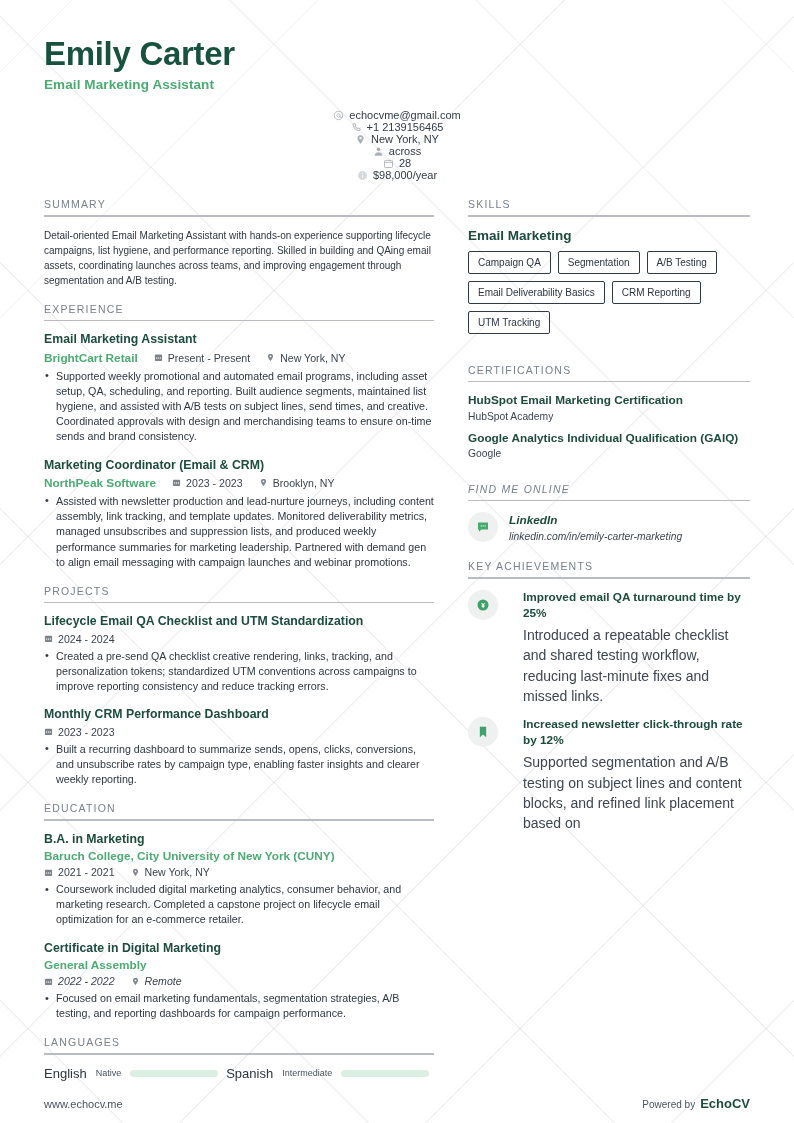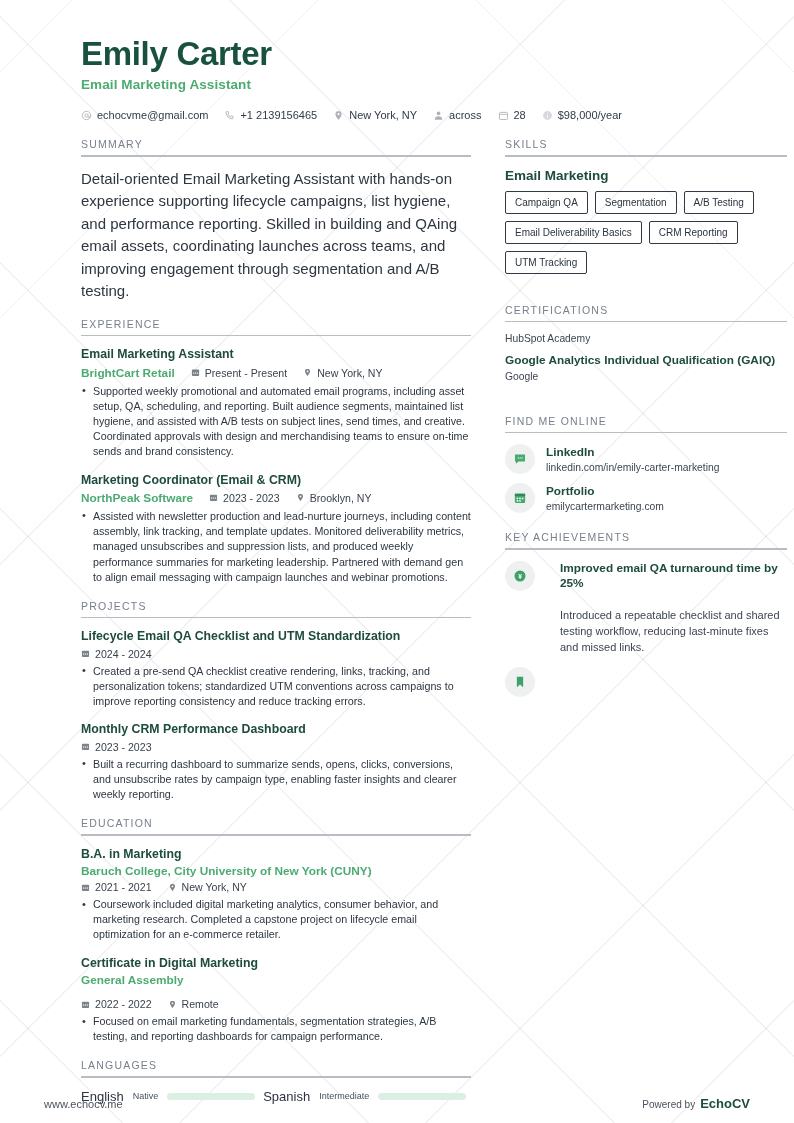--- a/index.html
+++ b/index.html
@@ -10,37 +10,36 @@
     color: #2b3440;
   }
   .page {
     position: relative;
     width: 794px; height: 1123px;
     background:
       repeating-linear-gradient(45deg, transparent 0 86px, rgba(0,0,0,0.055) 86px 87px, transparent 87px 174px),
       repeating-linear-gradient(-45deg, transparent 0 86px, rgba(0,0,0,0.055) 86px 87px, transparent 87px 174px),
       #ffffff;
     overflow: hidden;
-    padding-left: 37px;
   }
   .content { position: relative; padding: 36px 44px 0 44px; }
 
   
   .name {
     font-size: 33px; font-weight: 700; color: #19513f;
     letter-spacing: -0.3px; line-height: 1.1;
   }
   .role {
     font-size: 13.5px; font-weight: 600; color: #4cab72;
     margin-top: 5px; letter-spacing: 0.1px;
   }
   .contact-row {
     display: flex; align-items: center; flex-wrap: wrap;
     gap: 0 16px; margin-top: 17px;
-    font-size: 11px; color: #323a45;
+    font-size: 11px; color: #323a45; flex-direction: column;
   }
   .contact-item { display: flex; align-items: center; gap: 5px; white-space: nowrap; }
   .contact-item .ic { width: 11px; height: 11px; flex: 0 0 11px; opacity: .55; display:block; }
 
   
   .cols { display: flex; gap: 34px; margin-top: 17px; align-items: flex-start; }
   .col-left { width: 390px; flex: 0 0 390px; }
   .col-right { width: 282px; flex: 0 0 282px; }
 
   .sec-title {
@@ -61,21 +60,21 @@
 
   ul.bullets { list-style: none; margin-top: 4px; }
   ul.bullets li {
     position: relative; padding-left: 12px;
     font-size: 10.7px; line-height: 1.42; color: #2e3640; margin-top: 1px;
   }
   ul.bullets li::before {
     content: "•"; position: absolute; left: 1px; top: -0.5px; color: #2e3640; font-size: 11px;
   }
 
-  .summary-text { font-size: 15px; line-height: 1.5; color: #2e3640; }
+  .summary-text { font-size: 10px; line-height: 1.5; color: #2e3640; }
 
   
   .skill-group-name { font-size: 13.5px; font-weight: 600; color: #1d4b3d; margin-bottom: 8px; }
   .chips { display: flex; flex-wrap: wrap; gap: 7px; }
   .chip {
     border: 1px solid #2f3a44; border-radius: 2px;
     padding: 5px 9px; font-size: 10px; color: #2b3440; background: transparent;
     line-height: 1.1;
   }
 
@@ -91,21 +90,21 @@
     background: #eef1f0; display: flex; align-items: center; justify-content: center;
   }
   .circ svg { width: 14px; height: 14px; display: block; }
   .link-label { font-size: 11.8px; font-weight: 600; color: #1d4b3d; line-height: 1.2; }
   .link-url { font-size: 10.3px; color: #3d4550; margin-top: 3px; }
 
   
   .ach-row { display: flex; gap: 25px; margin-bottom: 11px; }
   .ach-body { flex: 1; }
   .ach-title { font-size: 11.8px; font-weight: 600; color: #1d4b3d; line-height: 1.32; }
-  .ach-desc { font-size: 11px; color: #3d4550; line-height: 1.45; margin-top: 16px; }
+  .ach-desc { font-size: 14px; color: #3d4550; line-height: 1.45; margin-top: 4px; }
 
   
   .langs { display: flex; align-items: center; gap: 8px; flex-wrap: wrap; }
   .lang { display: flex; align-items: center; gap: 9px; }
   .lang-name { font-size: 13px; color: #2b3440; }
   .lang-level { font-size: 9px; color: #46505c; }
   .lang-bar { width: 88px; height: 7px; border-radius: 4px; background: #dcefe3; overflow: hidden; }
   .lang-fill { height: 100%; border-radius: 4px; background: #3fa06a; }
 
   
@@ -315,21 +314,21 @@
               </span>
             </div>
             <ul class="bullets">
               <li>Coursework included digital marketing analytics, consumer behavior, and marketing research. Completed a capstone project on lifecycle email optimization for an e-commerce retailer.</li>
             </ul>
           </div>
 
           <div class="entry">
             <div class="e-title">Certificate in Digital Marketing</div>
             <div class="e-org" style="margin-top:2px;">General Assembly</div>
-            <div class="e-meta" style="margin-top:11px;">
+            <div class="e-meta" style="margin-top:3px;font-style:italic;">
               <span class="e-chip">
                 <svg class="ic" viewBox="0 0 24 24" fill="#4b545f">
                     <rect x="2.5" y="4.5" width="19" height="17" rx="2"></rect>
                     <rect x="5.5" y="12" width="3" height="3" fill="#fff"></rect>
                     <rect x="10.5" y="12" width="3" height="3" fill="#fff"></rect>
                     <rect x="15.5" y="12" width="3" height="3" fill="#fff"></rect>
                   </svg>
                 <span>2022 - 2022</span>
               </span>
               <span class="e-chip">
@@ -384,64 +383,48 @@
               <span class="chip">CRM Reporting</span>
               <span class="chip">UTM Tracking</span>
             </div>
           </div>
         </div>
 
         <div class="section" style="margin-top:30px;">
           <div class="sec-title">CERTIFICATIONS</div>
           <div class="sec-rule"></div>
           <div class="cert">
+            <div class="cert-name">HubSpot Email Marketing Certification</div>
             <div class="cert-issuer">HubSpot Academy</div>
           </div>
           <div class="cert">
             <div class="cert-name">Google Analytics Individual Qualification (GAIQ)</div>
             <div class="cert-issuer">Google</div>
           </div>
         </div>
 
-        <div class="section" style="margin-top:33px;">
+        <div class="section" style="margin-top:24px;font-style:italic;">
           <div class="sec-title">FIND ME ONLINE</div>
           <div class="sec-rule"></div>
 
           <div class="link-row">
             <span class="circ">
               <svg viewBox="0 0 24 24" fill="#46a96d">
                   <path d="M3.4 4.2h17.2v12.1H9.4l-4.4 3.9v-3.9H3.4z"></path>
                   <circle cx="9" cy="10.2" r="1.1" fill="#fff"></circle>
                   <circle cx="12.3" cy="10.2" r="1.1" fill="#fff"></circle>
                   <circle cx="15.6" cy="10.2" r="1.1" fill="#fff"></circle>
                 </svg>
             </span>
             <span>
               <span class="link-label" style="display:block">LinkedIn</span>
               <span class="link-url" style="display:block">linkedin.com/in/emily-carter-marketing</span>
             </span>
           </div>
 
-          <div class="link-row">
-            <span class="circ">
-              <svg viewBox="0 0 24 24" fill="none">
-                  <rect x="3.2" y="4.6" width="17.6" height="15.8" rx="2" fill="#46a96d"></rect>
-                  <rect x="3.2" y="4.6" width="17.6" height="4" fill="#2f8b55"></rect>
-                  <rect x="6.2" y="11.4" width="2.7" height="2.7" fill="#fff"></rect>
-                  <rect x="10.6" y="11.4" width="2.7" height="2.7" fill="#fff"></rect>
-                  <rect x="15" y="11.4" width="2.7" height="2.7" fill="#fff"></rect>
-                  <rect x="6.2" y="15.6" width="2.7" height="2.7" fill="#fff"></rect>
-                  <rect x="10.6" y="15.6" width="2.7" height="2.7" fill="#fff"></rect>
-                </svg>
-            </span>
-            <span>
-              <span class="link-label" style="display:block">Portfolio</span>
-              <span class="link-url" style="display:block">emilycartermarketing.com</span>
-            </span>
-          </div>
         </div>
 
         <div class="section" style="margin-top:18px;">
           <div class="sec-title">KEY ACHIEVEMENTS</div>
           <div class="sec-rule"></div>
 
           <div class="ach-row">
             <span class="circ">
               <svg viewBox="0 0 24 24">
                   <circle cx="12" cy="12" r="9.4" fill="#3fa06a"></circle>
@@ -452,20 +435,24 @@
               <span class="ach-title" style="display:block">Improved email QA turnaround time by 25%</span>
               <span class="ach-desc" style="display:block">Introduced a repeatable checklist and shared testing workflow, reducing last-minute fixes and missed links.</span>
             </span>
           </div>
 
           <div class="ach-row">
             <span class="circ">
               <svg viewBox="0 0 24 24" fill="#3fa06a">
                   <path d="M6.6 3.2h10.8v17.6L12 16.3 6.6 20.8z"></path>
                 </svg>
+            </span>
+            <span class="ach-body">
+              <span class="ach-title" style="display:block">Increased newsletter click-through rate by 12%</span>
+              <span class="ach-desc" style="display:block">Supported segmentation and A/B testing on subject lines and content blocks, and refined link placement based on</span>
             </span>
           </div>
         </div>
 
       </div>
     </div>
   </div>
 
   <div class="footer">
     <span class="footer-left">www.echocv.me</span>

